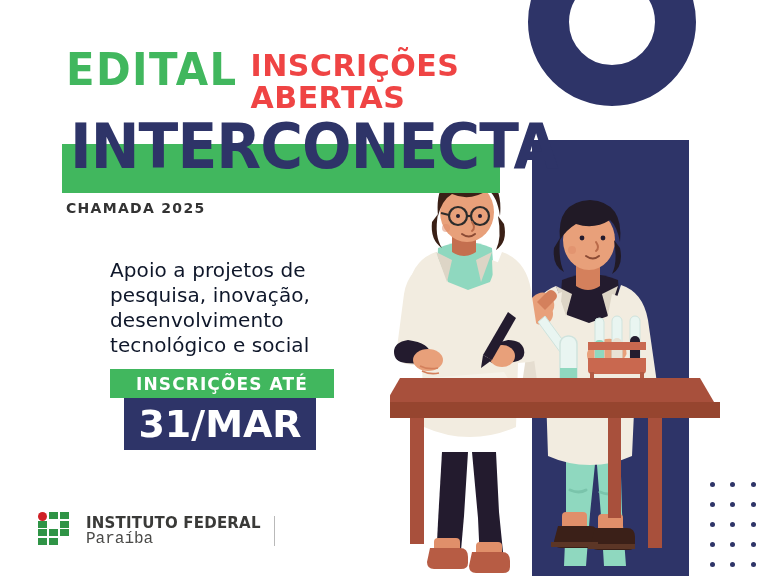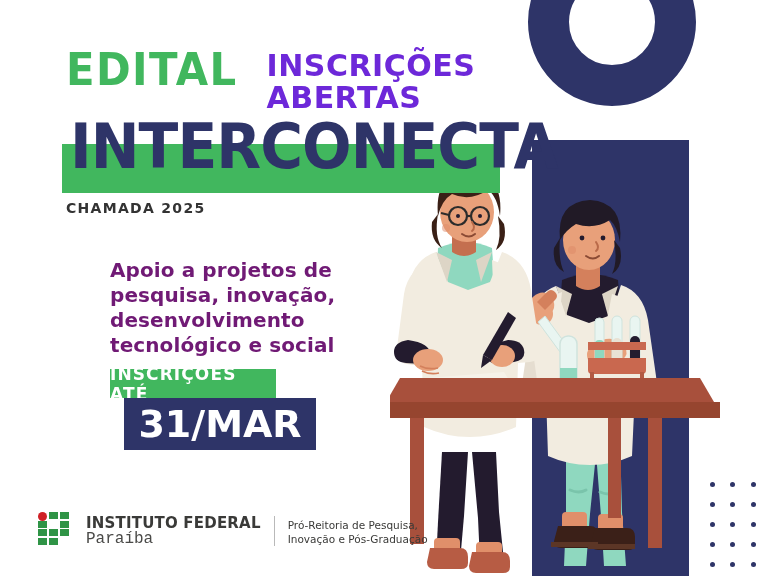--- a/index.html
+++ b/index.html
@@ -51,27 +51,27 @@
     font-weight:700;
     font-size:45px;
     line-height:44px;
     letter-spacing:1.5px;
     color:#41b75e;
     transform:scaleX(0.93);
     transform-origin:left top;
     white-space:nowrap;
   }
   .insc-abertas{
-    margin-left:16px;margin-top:2px;
+    margin-top:2px;
     font-family:"DejaVu Sans", sans-serif;
     font-weight:700;
     font-size:30px;
     line-height:32px;
     letter-spacing:0.5px;
-    color:#6d28d9;
+    color:#ef4444;
     white-space:nowrap;
   }
 
   
   .green-bar{
     position:absolute;left:62px;top:144px;width:438px;height:49px;
     background:#41b75e;
   }
   .interconecta{
     position:absolute;left:70px;top:116px;
@@ -93,31 +93,31 @@
     font-size:14px;
     letter-spacing:1.3px;
     color:#333333;
     white-space:nowrap;
   }
 
   
   .desc{
     position:absolute;left:110px;top:258px;width:300px;
     font-family:"DejaVu Sans", sans-serif;
-    font-weight:700;
+    font-weight:400;
     font-size:20px;
     line-height:25px;
     letter-spacing:0.1px;
-    color:#701a75;
+    color:#0f172a;
     white-space:pre-line;
   }
 
   
   .deadline-green{
-    position:absolute;left:110px;top:369px;width:166px;height:29px;
+    position:absolute;left:110px;top:369px;width:224px;height:29px;
     background:#41b75e;
     display:flex;align-items:center;justify-content:center;
   }
   .deadline-green span{
     font-family:"DejaVu Sans", sans-serif;
     font-weight:700;font-size:17px;letter-spacing:1.1px;color:#ffffff;
   }
   .deadline-navy{
     position:absolute;left:124px;top:398px;width:192px;height:52px;
     background:#2e3468;
@@ -360,18 +360,16 @@
       <b></b>
         <b></b>
         <b class="blank"></b>
     </div>
     <div class="footer-text">
       <div>
         <div class="if-name">INSTITUTO FEDERAL</div>
         <div class="if-sub">Paraíba</div>
       </div>
       <div class="divider"></div>
-      <div class="pro-reitoria">Pró-Reitoria de Pesquisa,
-Inovação e Pós-Graduação</div>
     </div>
   </div>
 
 </div>
 
 </body></html>

